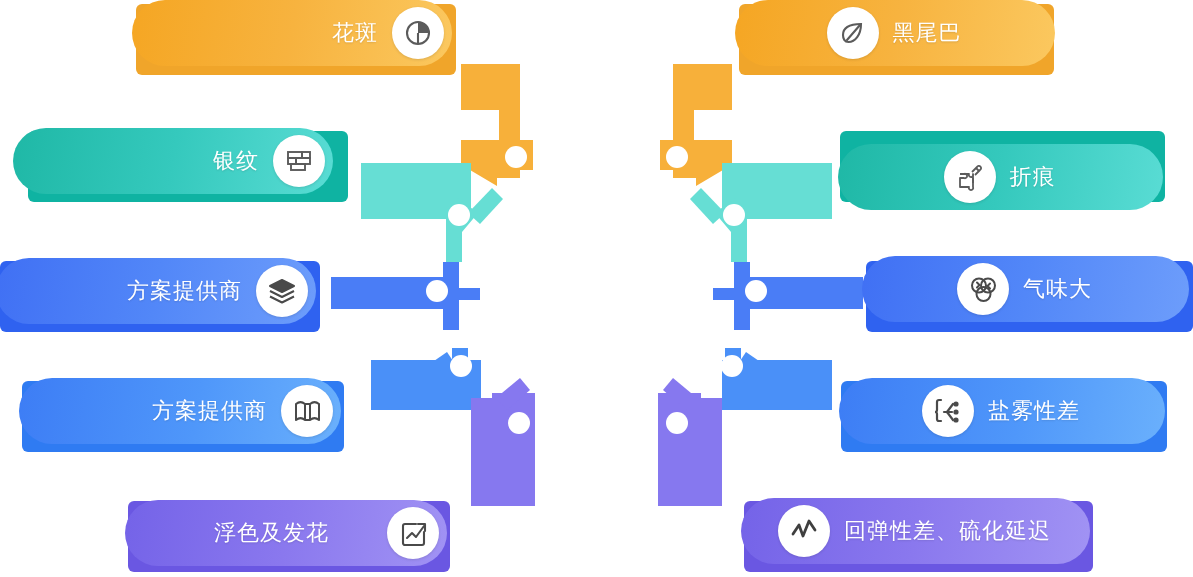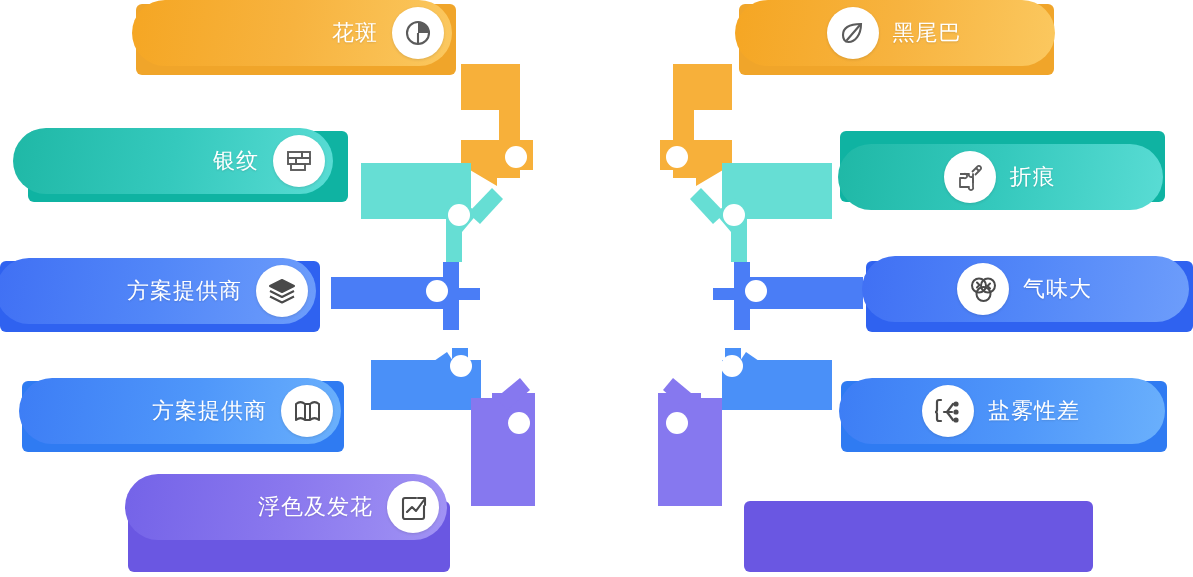--- a/index.html
+++ b/index.html
@@ -287,25 +287,33 @@
         <path d="M14 16 l6 -8"></path>
         <path d="M14 16 l6 8"></path>
         <circle cx="23" cy="8" r="2.6" fill="#4a4a4a" stroke="none"></circle>
         <circle cx="23" cy="16" r="2.6" fill="#4a4a4a" stroke="none"></circle>
         <circle cx="23" cy="24" r="2.6" fill="#4a4a4a" stroke="none"></circle>
       </svg>
     </span>
     <span class="pill-text">盐雾性差</span>
   </div>
 
-  <div class="pill left c-purple" style="left:125px;top:474px;width:322px;">
+  <div class="pill left c-purple" style="left:125px;top:500px;width:322px;gap:44px;">
     <span class="pill-text">浮色及发花</span>
     <span class="pill-icon">
       <svg width="31" height="31" viewBox="0 0 31 31" fill="none" stroke="#4a4a4a" stroke-width="2.1" stroke-linecap="round" stroke-linejoin="round">
         <path d="M26 14 V25 a2 2 0 0 1 -2 2 H7 a2 2 0 0 1 -2 -2 V8 a2 2 0 0 1 2 -2 h11"></path>
         <path d="M9 20 l5 -5 l4 4 l8 -11"></path>
         <path d="M20 6 h7 v7"></path>
       </svg>
     </span>
   </div>
 
+  <div class="pill right c-purple" style="left:741px;top:498px;width:349px;">
+    <span class="pill-icon">
+      <svg width="32" height="32" viewBox="0 0 32 32" fill="none" stroke="#3f3f3f" stroke-width="2.8" stroke-linecap="round" stroke-linejoin="round">
+        <path d="M5 19 L11 10 L15 21 L21 6 L27 15"></path>
+      </svg>
+    </span>
+    <span class="pill-text">回弹性差、硫化延迟</span>
+  </div>
 
 </div>
 
 </body></html>

